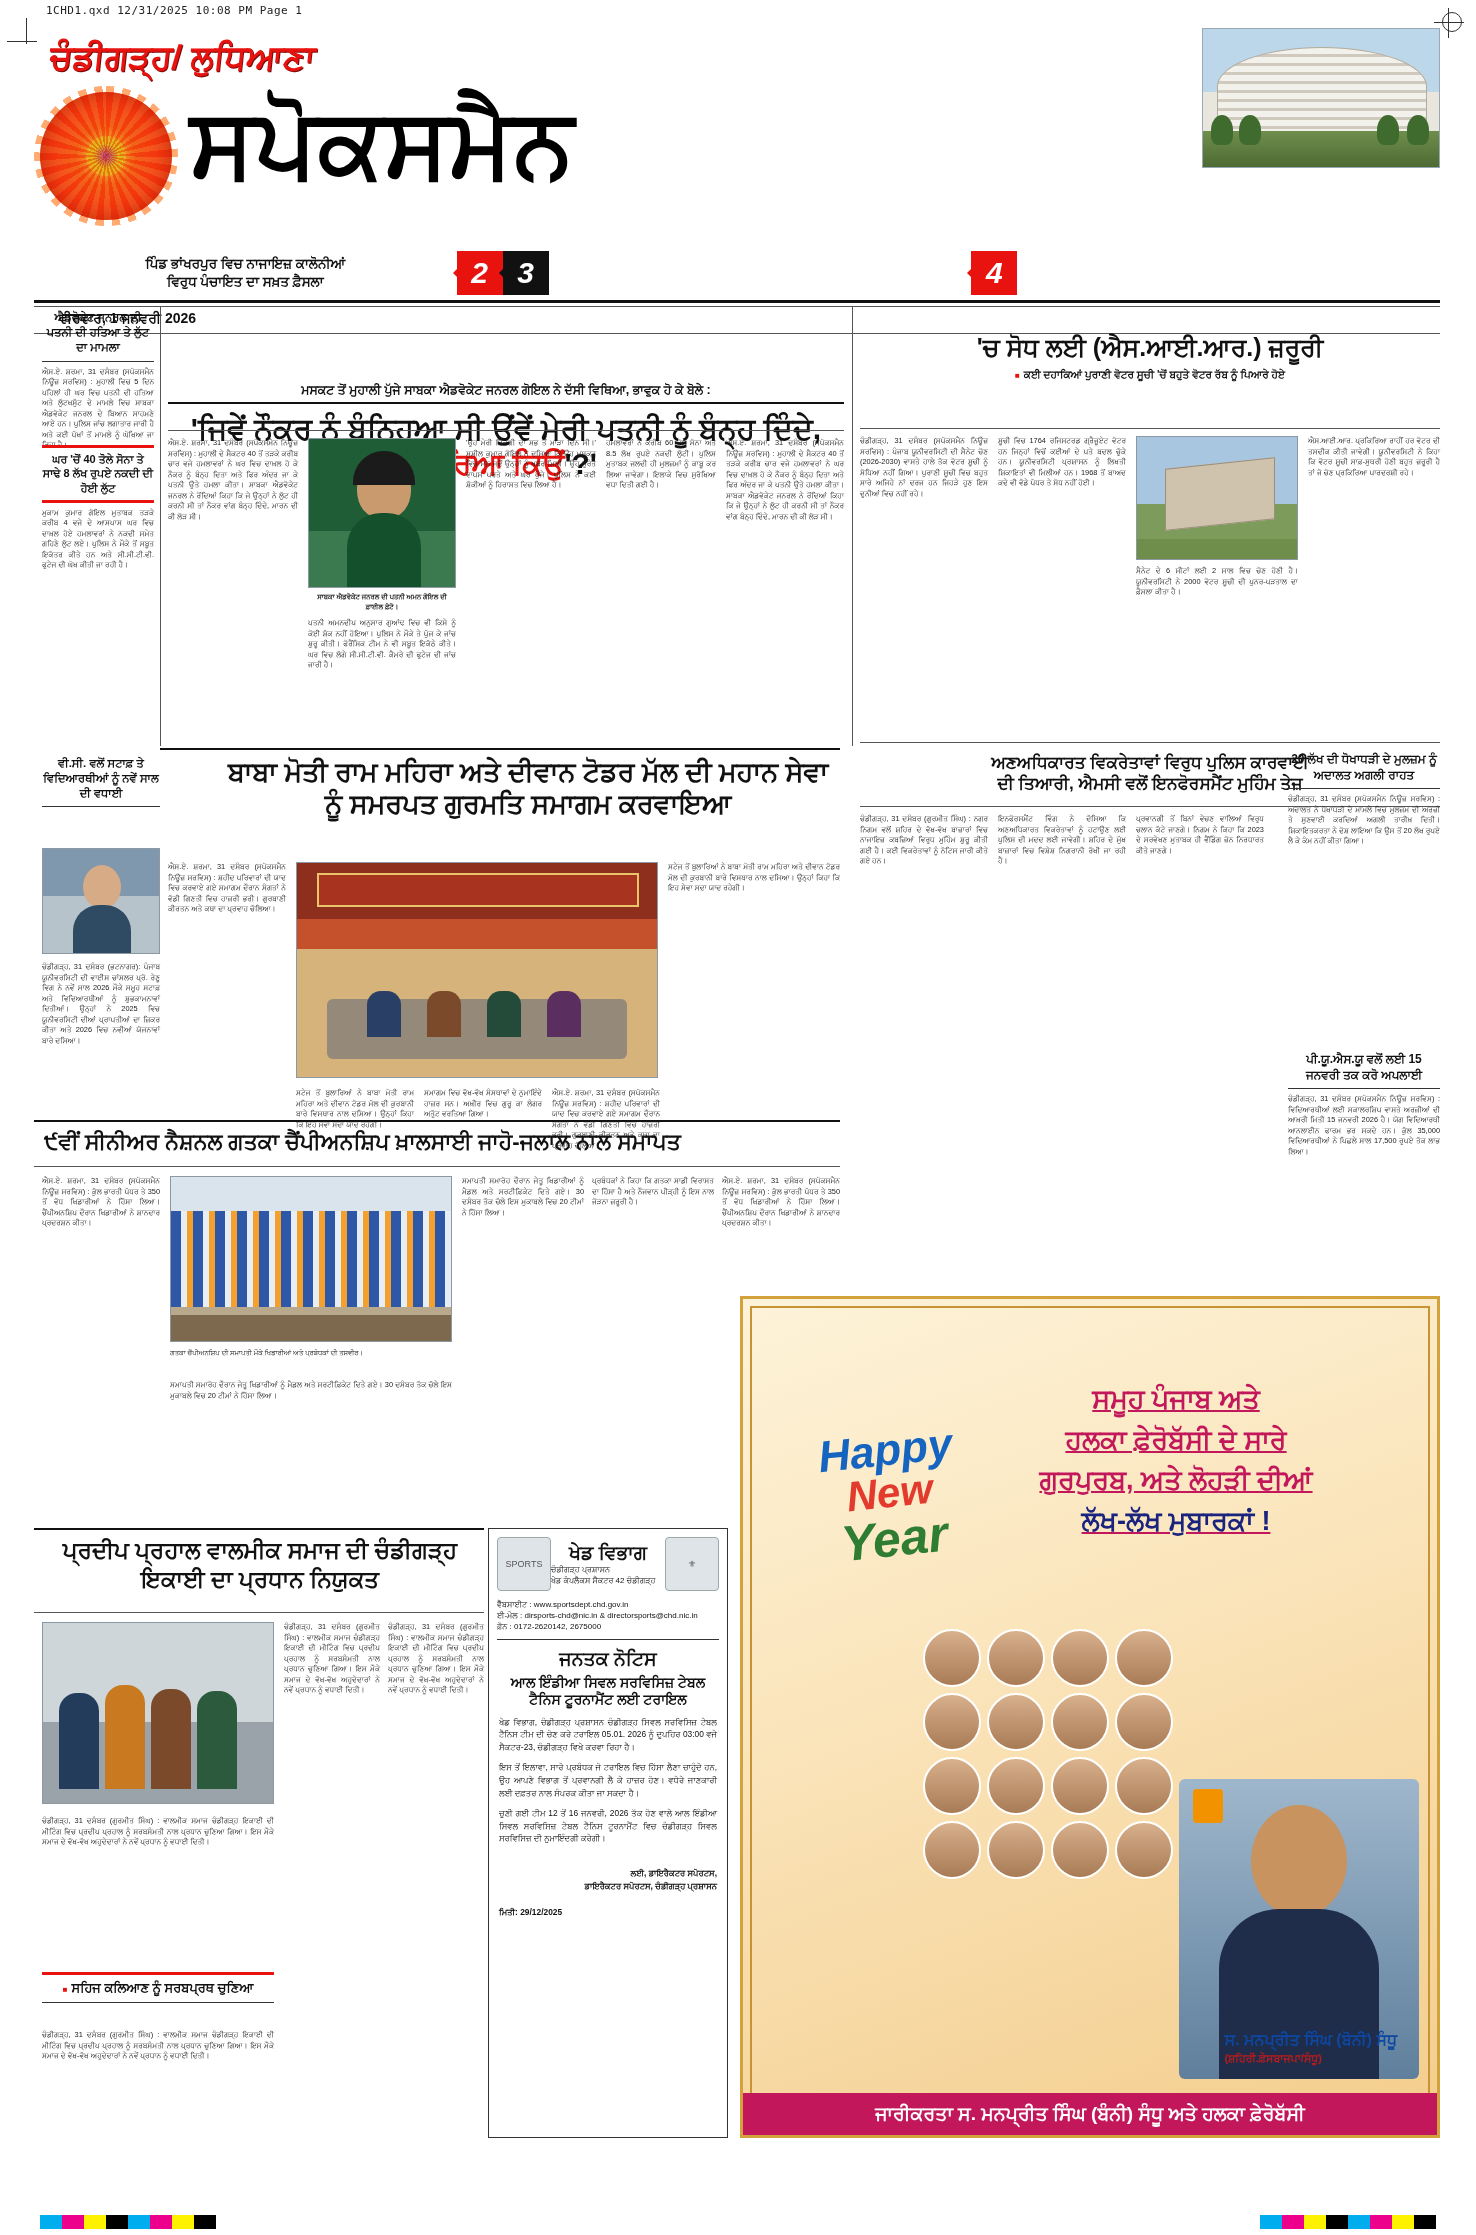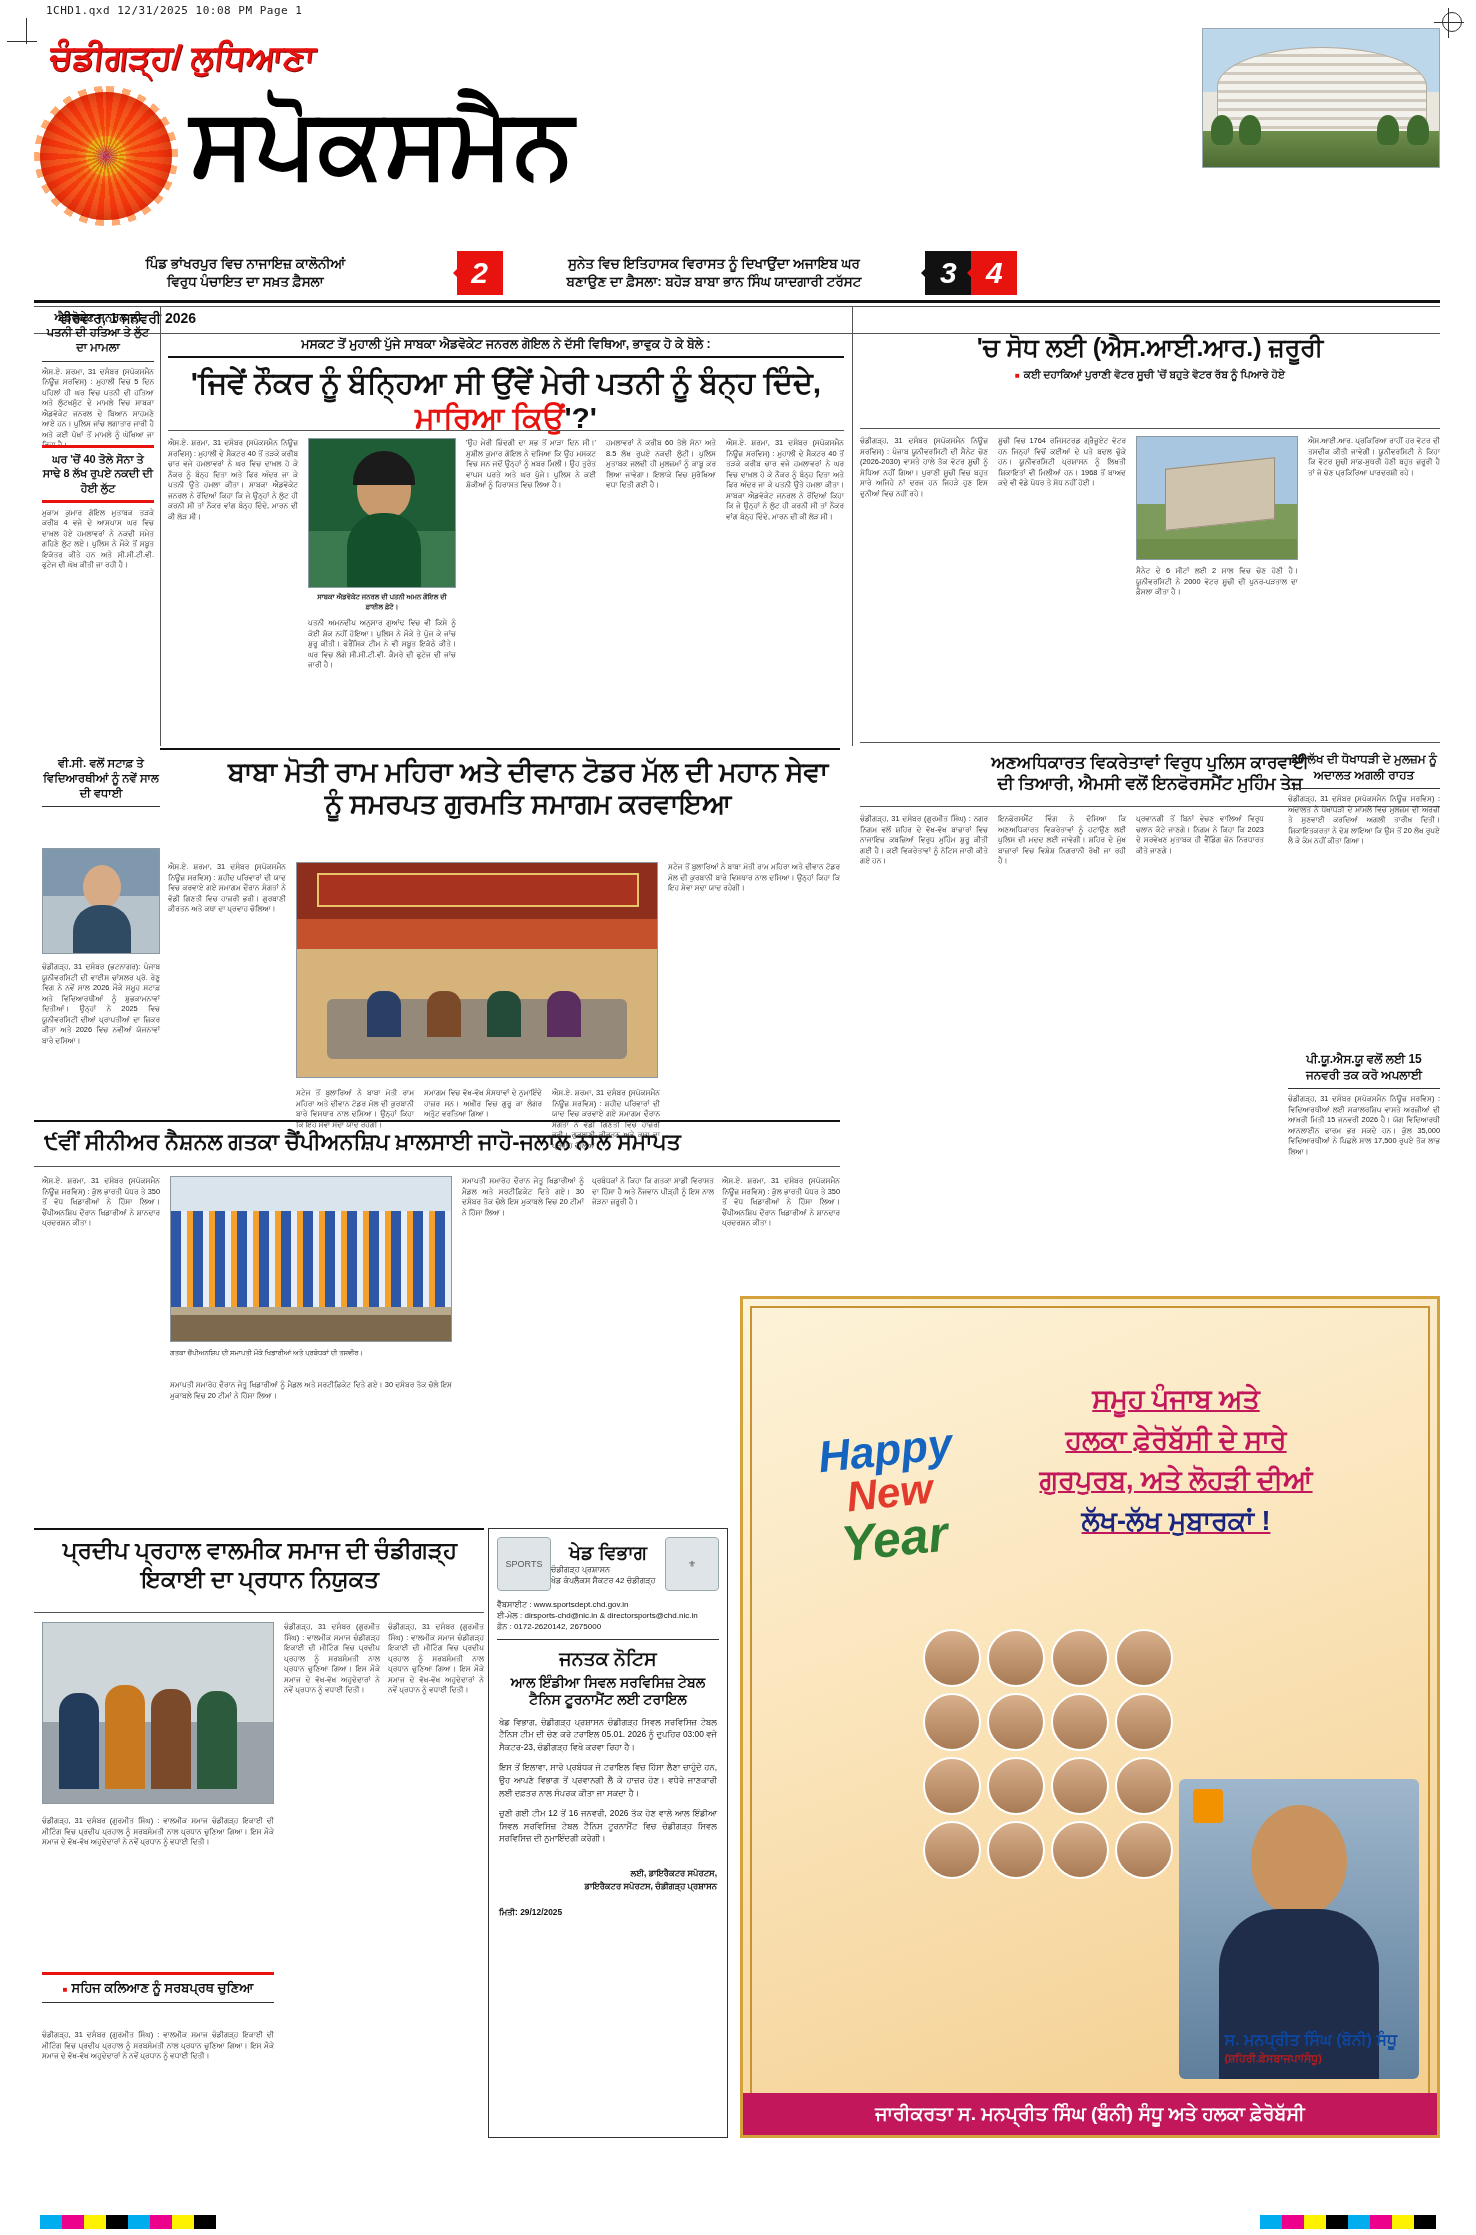--- a/index.html
+++ b/index.html
@@ -127,21 +127,21 @@
     position:absolute; left:40px; top:300px; width:175px;
     text-align:center; font-size:14px; font-weight:bold; color:#111;
   }
 
   
   .col-text {
     font-size:7.4px; line-height:1.42; color:#1a1a1a; text-align:justify;
     font-family:"Liberation Sans", sans-serif;
   }
   .kicker {
-    font-size:12.5px; font-weight:bold; text-align:center; color:#111; line-height:1.3;
+    font-size:12.5px; font-weight:bold; text-align:center; color:#111; line-height:1.3;margin-top:46px;
   }
   .headline-big {
     font-size:30px; font-weight:bold; text-align:center; color:#111; line-height:1.15;
   }
   .headline-big .red { color:#e8130f; }
   .headline-mid {
     font-size:25px; font-weight:bold; text-align:center; color:#111; line-height:1.2;
   }
   .headline-sm {
     font-size:17px; font-weight:bold; text-align:center; color:#111; line-height:1.25;
@@ -245,24 +245,20 @@
 
   <div class="teaser-bar">
     <div class="teaser">
       <div class="teaser-text">
         <div>ਪਿੰਡ ਭਾਂਖਰਪੁਰ ਵਿਚ ਨਾਜਾਇਜ਼ ਕਾਲੋਨੀਆਂ</div>
         <div>ਵਿਰੁਧ ਪੰਚਾਇਤ ਦਾ ਸਖ਼ਤ ਫ਼ੈਸਲਾ</div>
       </div>
       <div class="teaser-num red tn-red">2</div>
     </div>
     <div class="teaser">
-      <div class="teaser-text">
-        <div>ਸੁਨੇਤ ਵਿਚ ਇਤਿਹਾਸਕ ਵਿਰਾਸਤ ਨੂੰ ਦਿਖਾਉਂਦਾ ਅਜਾਇਬ ਘਰ</div>
-        <div>ਬਣਾਉਣ ਦਾ ਫ਼ੈਸਲਾ: ਬਹੋੜ ਬਾਬਾ ਭਾਨ ਸਿੰਘ ਯਾਦਗਾਰੀ ਟਰੱਸਟ</div>
-      </div>
       <div class="teaser-num black tn-black">3</div>
     </div>
     <div class="teaser">
       <div class="teaser-num red tn-red">4</div>
     </div>
   </div>
 
   <div class="hr-thick" style="left:34px; top:300px; width:1406px; height:3px;"></div>
   <div class="hr-thin" style="left:34px; top:306px; width:1406px; height:1px;"></div>
 

